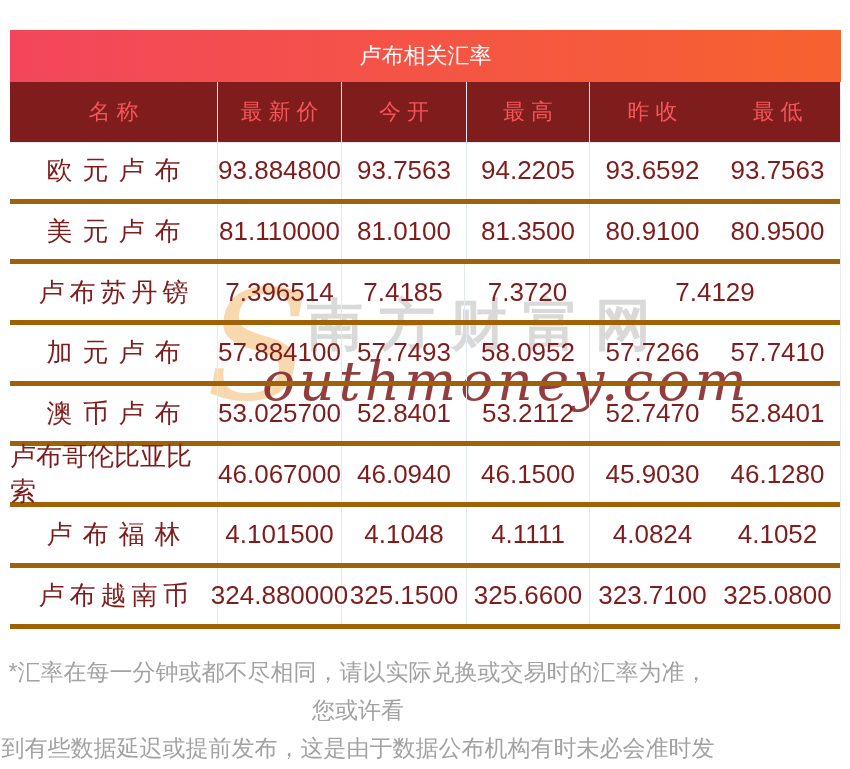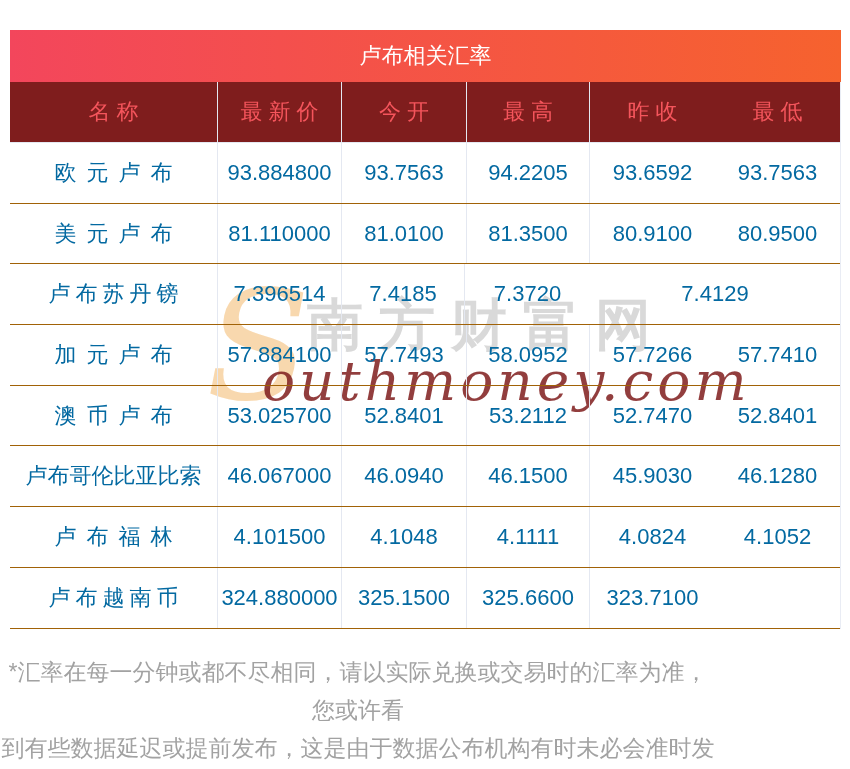--- a/index.html
+++ b/index.html
@@ -49,22 +49,22 @@
     border-right:1px solid #e9ecf4;
   }
   .thead {
     display:flex; height:61px;
     background:#7f1d1d;
     color:#f5555c; font-size:22px;
     border-bottom:1px solid #e4e8f1;
   }
   .trow {
     display:flex; height:60.7px;
-    border-bottom:1px solid #a16207;
-    color:#0369a1; font-size:22px;
+    border-bottom:5px solid #a16207;
+    color:#7f1d1d; font-size:26px;
     background:transparent;
   }
   .cell {
     display:flex; align-items:center; justify-content:center;
   }
   .c1 { width:208px; border-right:1px solid #e4e8f1; }
   .c2 { width:124px; border-right:1px solid #e4e8f1; }
   .c3 { width:125px; border-right:1px solid #e4e8f1; }
   .c4 { width:123px; border-right:1px solid #e4e8f1; }
   .c5 { width:125px; }
@@ -166,20 +166,21 @@
       <div class="cell c5">4.0824</div>
       <div class="cell c6">4.1052</div>
     </div>
 
     <div class="trow">
       <div class="cell c1 sp5">卢布越南币</div>
       <div class="cell c2">324.880000</div>
       <div class="cell c3">325.1500</div>
       <div class="cell c4">325.6600</div>
       <div class="cell c5">323.7100</div>
+      <div class="cell c6">325.0800</div>
     </div>
 
   </div>
 
   <div class="footnote">
     <div>*汇率在每一分钟或都不尽相同，请以实际兑换或交易时的汇率为准，您或许看</div>
     <div>到有些数据延迟或提前发布，这是由于数据公布机构有时未必会准时发布所导</div>
     <div>致，请以实际为准。</div>
   </div>
 

